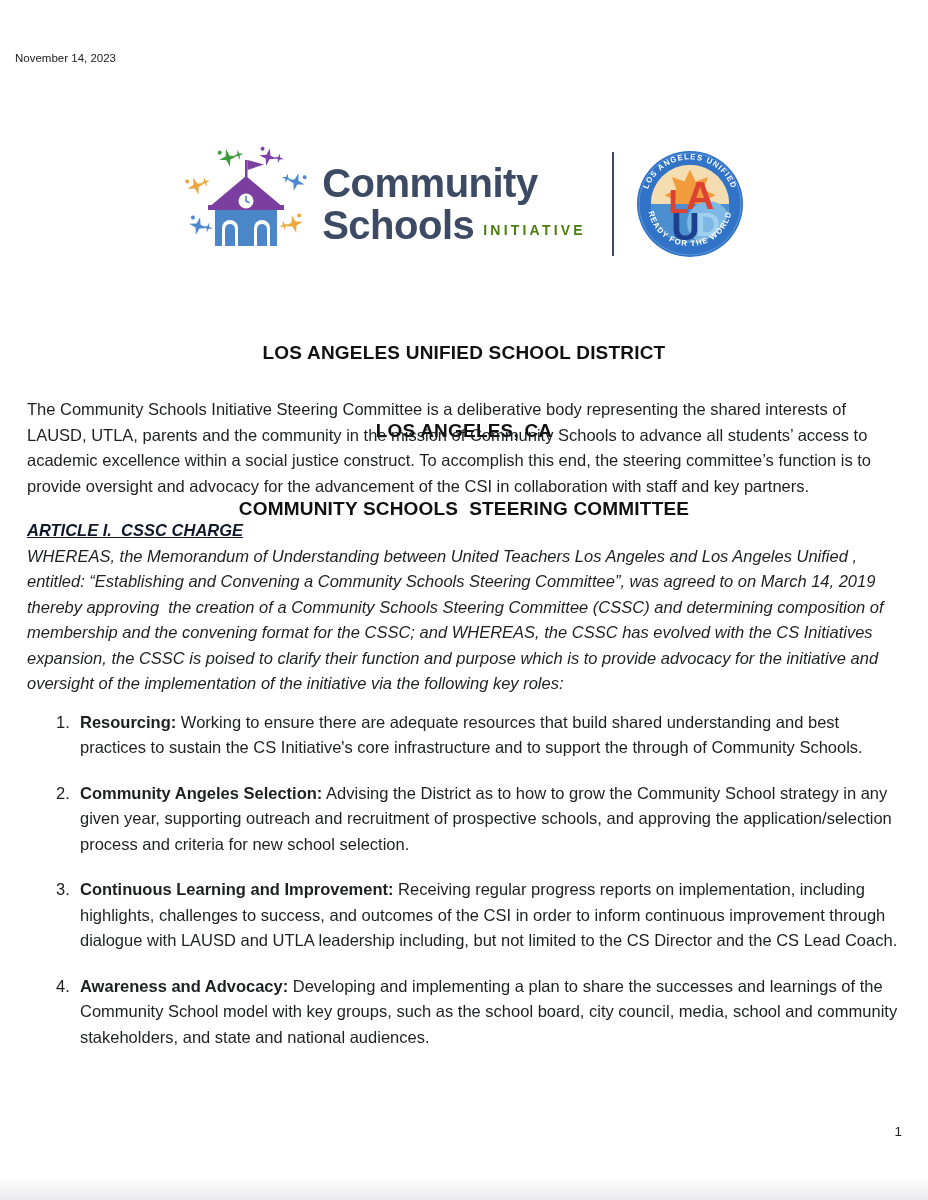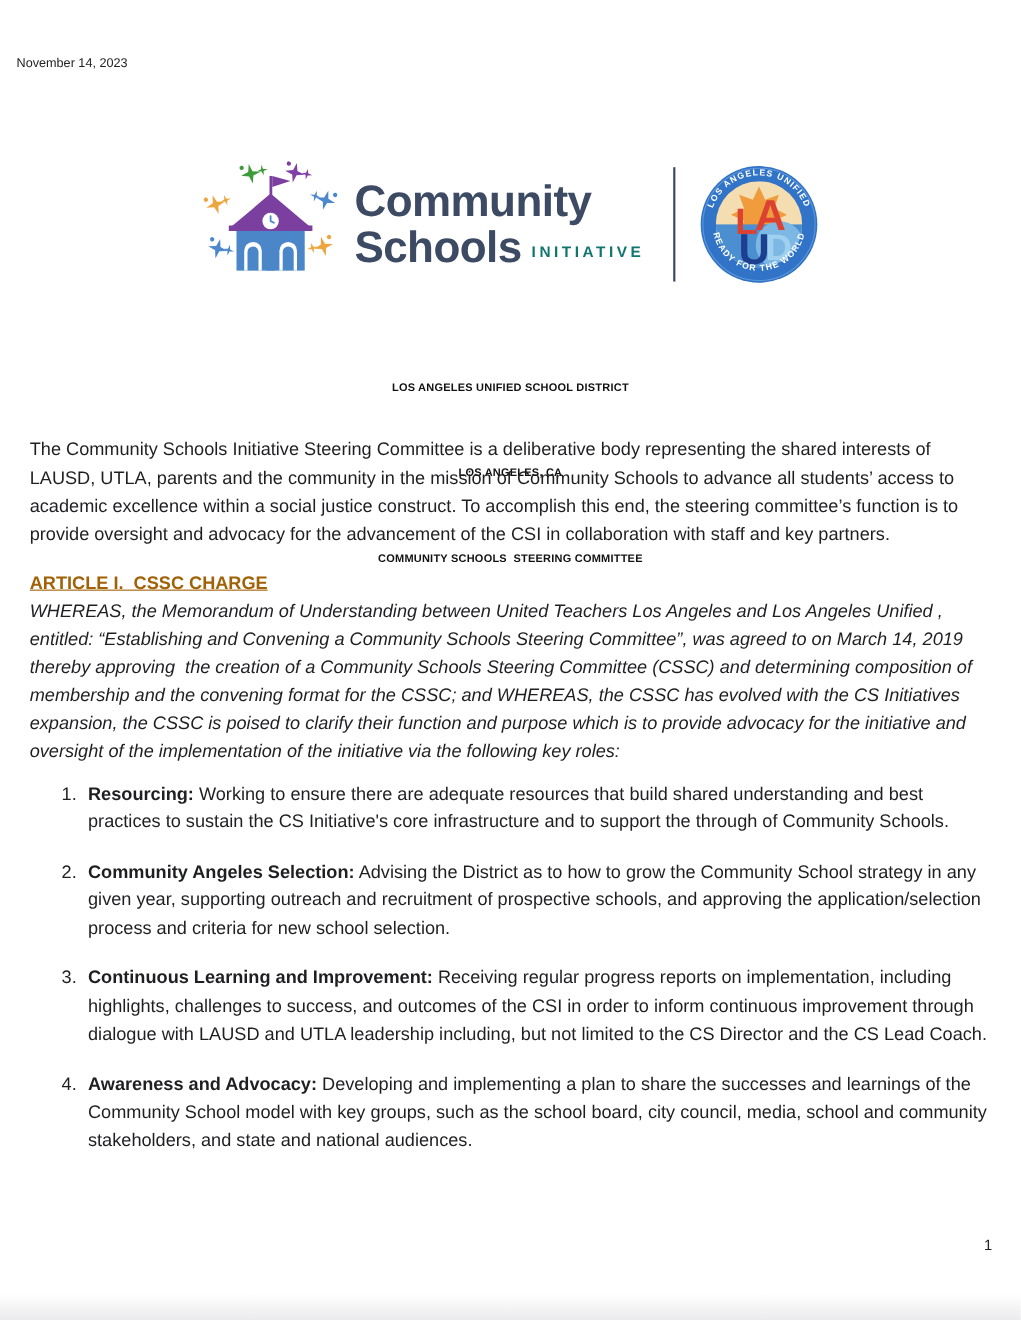--- a/index.html
+++ b/index.html
@@ -17,40 +17,40 @@
   }
   
   .logo-row {
     position: absolute; top: 122px; left: 0; right: 0;
     display: flex; justify-content: center; align-items: center; margin-top: 24px;
   }
   .schoolhouse-wrap { width: 124px; height: 116px; margin-right: 14px; }
   .wordmark { line-height: 1.06; white-space: nowrap; }
   .wordmark .wm-line { font-size: 40px; font-weight: 800; color: #3d4a63; letter-spacing: -0.5px; }
   .wordmark .wm-suffix {
-    font-size: 14px; font-weight: 700; color: #0f766e;
+    font-size: 14px; font-weight: 700; color: #4d7c0f;
     letter-spacing: 3.2px; margin-left: 9px; vertical-align: 4px;
   }
   .logo-divider { width: 2px; height: 104px; background: #3d4a63; margin: 0 22px 0 26px; }
   .seal-wrap { width: 108px; height: 108px; }
   
   .doc-header {
     position: absolute; top: 288px; left: 0; right: 0;
-    text-align: center; font-weight: 700; font-size: 10px;
+    text-align: center; font-weight: 700; font-size: 19px;
     line-height: 26px; letter-spacing: 0.2px; color: #111;
     white-space: pre-wrap;
   }
   
   .content { position: absolute; top: 381px; left: 27px; right: 23px; }
   .intro {
     font-size: 16.5px; line-height: 25.5px; margin: 16px 0 19px 0;
   }
   .article-heading {
     font-size: 16.5px; font-weight: 700; text-decoration: underline;
-    line-height: 25.5px; margin: 0; white-space: pre-wrap; color: #a16207;
+    line-height: 25.5px; margin: 0; white-space: pre-wrap; color: #0f172a; font-style: italic;
   }
   .whereas {
     font-size: 16.5px; font-style: italic; line-height: 25.5px;
     margin: 0 0 13px 0; white-space: pre-wrap;
   }
   .roles { list-style: none; margin: 0; padding: 0; }
   .role-item { display: flex; margin-bottom: 20px; font-size: 16.5px; line-height: 25.5px; }
   .role-num { width: 53px; box-sizing: border-box; padding-left: 29px; flex: none; }
   .role-body { flex: 1; }
   .role-title { font-weight: 700; margin-top: 20px; }

